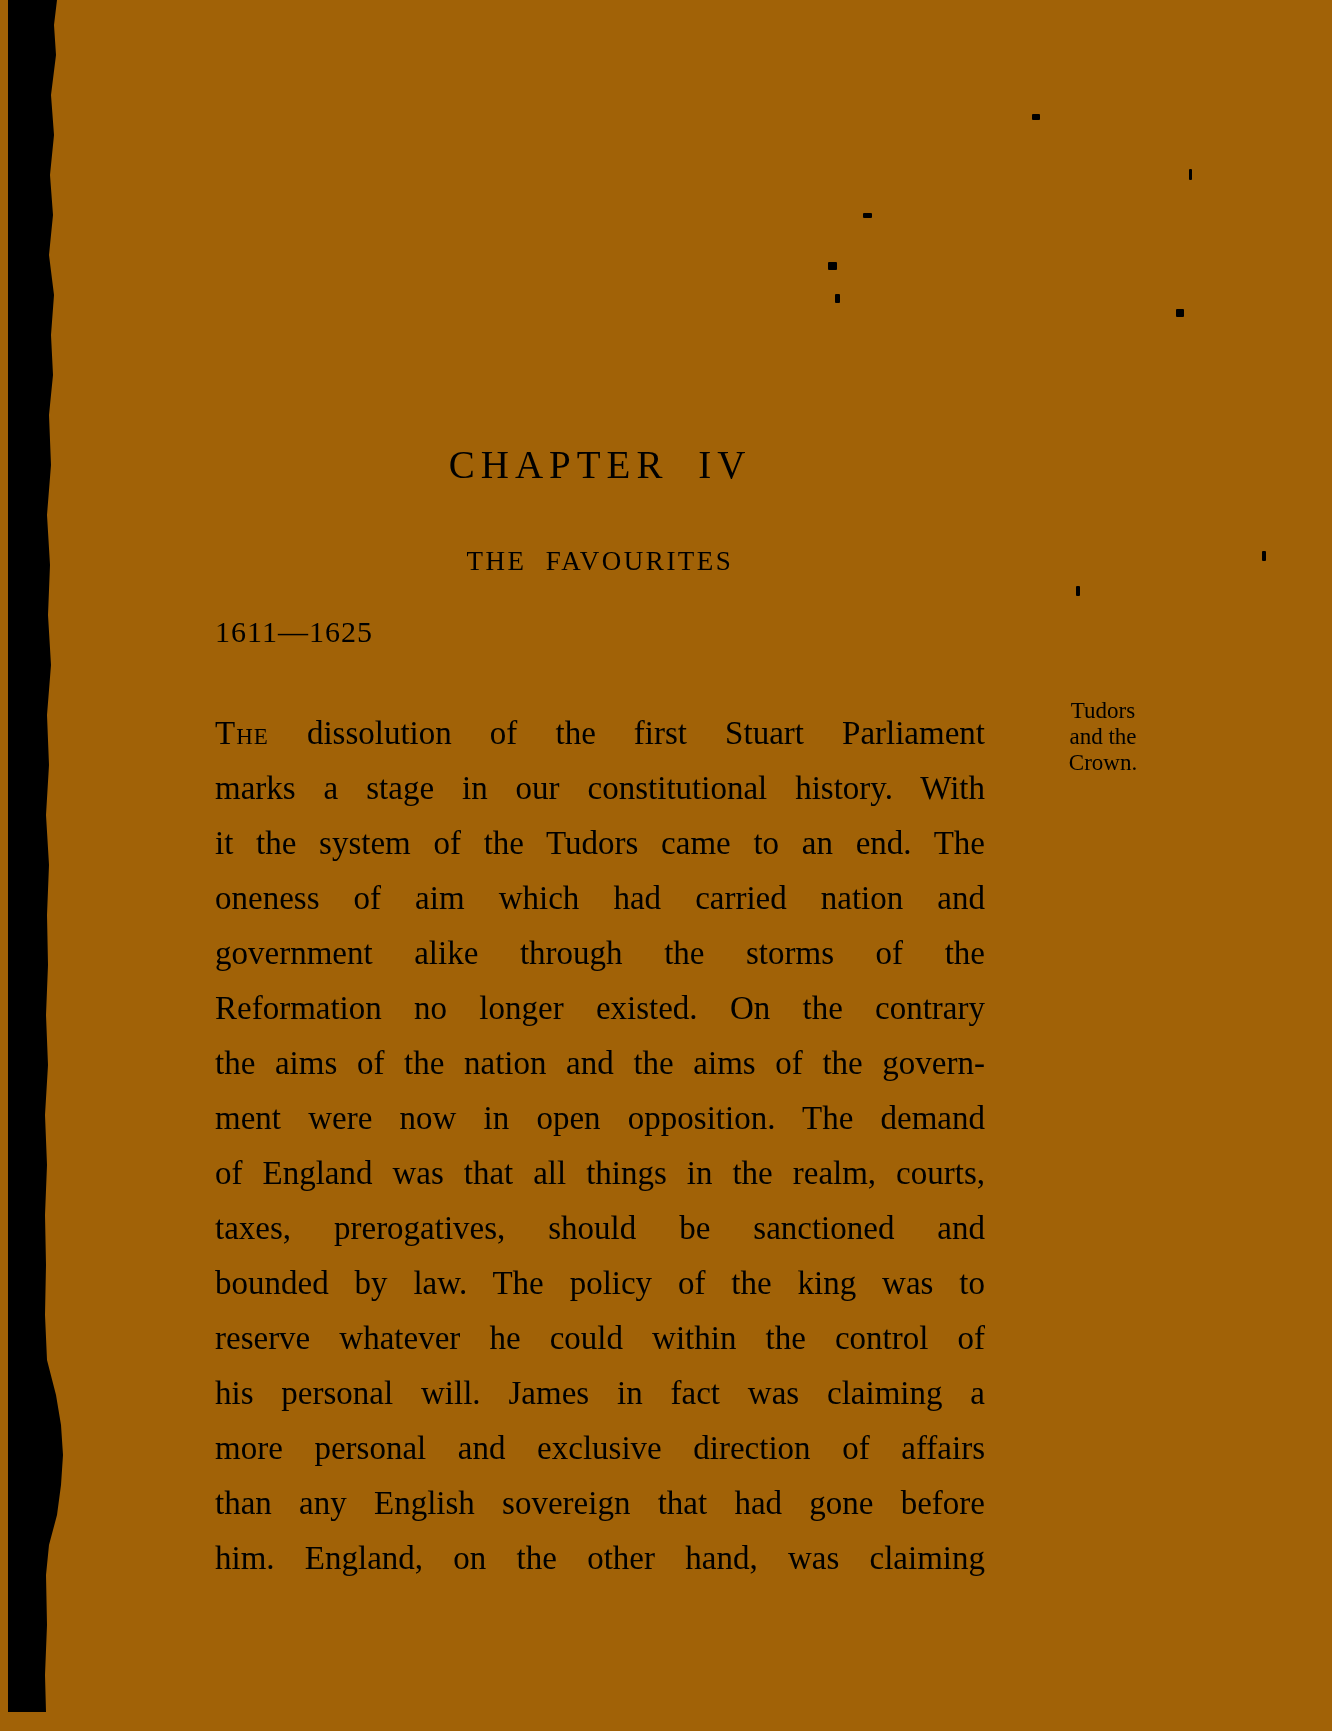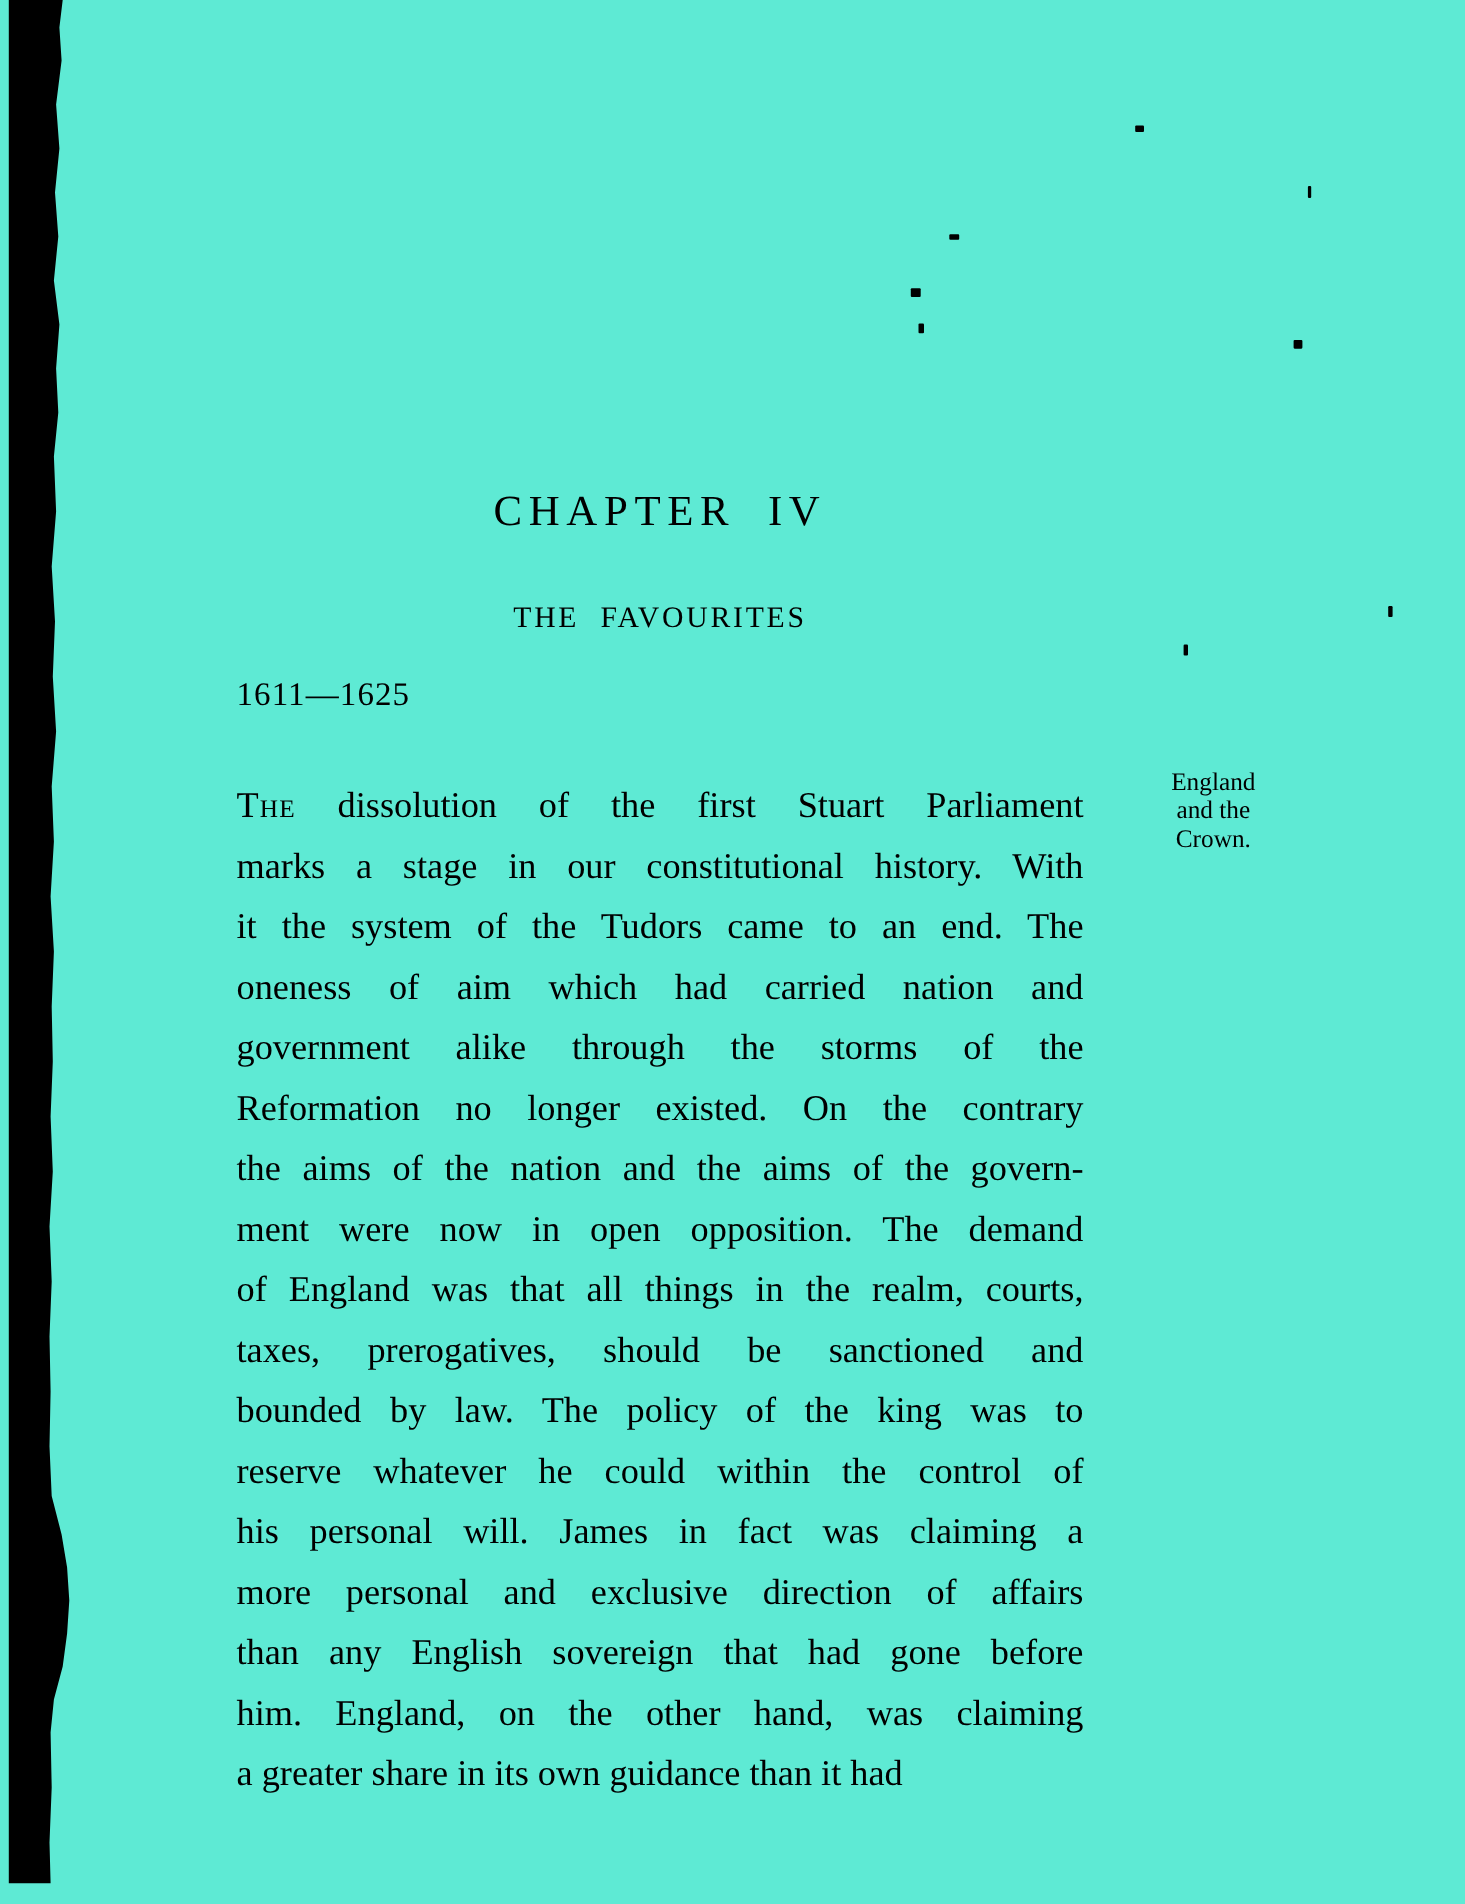--- a/index.html
+++ b/index.html
@@ -1,20 +1,20 @@
 <!DOCTYPE html>
 <html><head>
 <meta charset="utf-8">
 <style>
   html, body { margin: 0; padding: 0; }
   .page {
     position: relative;
     width: 1332px;
     height: 1731px;
-    background: #5eead4;
+    background: #a16207;
     color: #000000;
     font-family: "Liberation Serif", serif;
     overflow: hidden;
   }
   .scan-band {
     position: absolute;
     left: 0; top: 0;
     width: 70px; height: 1731px;
     pointer-events: none;
   }
@@ -98,21 +98,21 @@
   <div class="speck" style="left:1262px; top:551px; width:4px; height:10px;"></div>
   <div class="speck" style="left:1076px; top:586px; width:4px; height:10px;"></div>
 
   <div class="text-column chapter-heading">CHAPTER IV</div>
 
   <div class="text-column chapter-subheading">THE FAVOURITES</div>
 
   <div class="text-column chapter-dates">1611—1625</div>
 
   <div class="margin-note">
-    <div>England</div>
+    <div>Tudors</div>
     <div>and the</div>
     <div>Crown.</div>
   </div>
 
   <div class="text-column body-text">
     <div class="body-line"><span class="lead-word">The</span> <span>dissolution of the first Stuart Parliament</span></div>
     <div class="body-line">marks a stage in our constitutional history.  With</div>
     <div class="body-line">it the system of the Tudors came to an end.  The</div>
     <div class="body-line">oneness of aim which had carried nation and</div>
     <div class="body-line">government alike through the storms of the</div>
@@ -120,16 +120,15 @@
     <div class="body-line">the aims of the nation and the aims of the govern-</div>
     <div class="body-line">ment were now in open opposition.  The demand</div>
     <div class="body-line">of England was that all things in the realm, courts,</div>
     <div class="body-line">taxes, prerogatives, should be sanctioned and</div>
     <div class="body-line">bounded by law.  The policy of the king was to</div>
     <div class="body-line">reserve whatever he could within the control of</div>
     <div class="body-line">his personal will.  James in fact was claiming a</div>
     <div class="body-line">more personal and exclusive direction of affairs</div>
     <div class="body-line">than any English sovereign that had gone before</div>
     <div class="body-line">him.  England, on the other hand, was claiming</div>
-    <div class="body-line last-line">a greater share in its own guidance than it had</div>
   </div>
 
 </div>
 
 </body></html>

